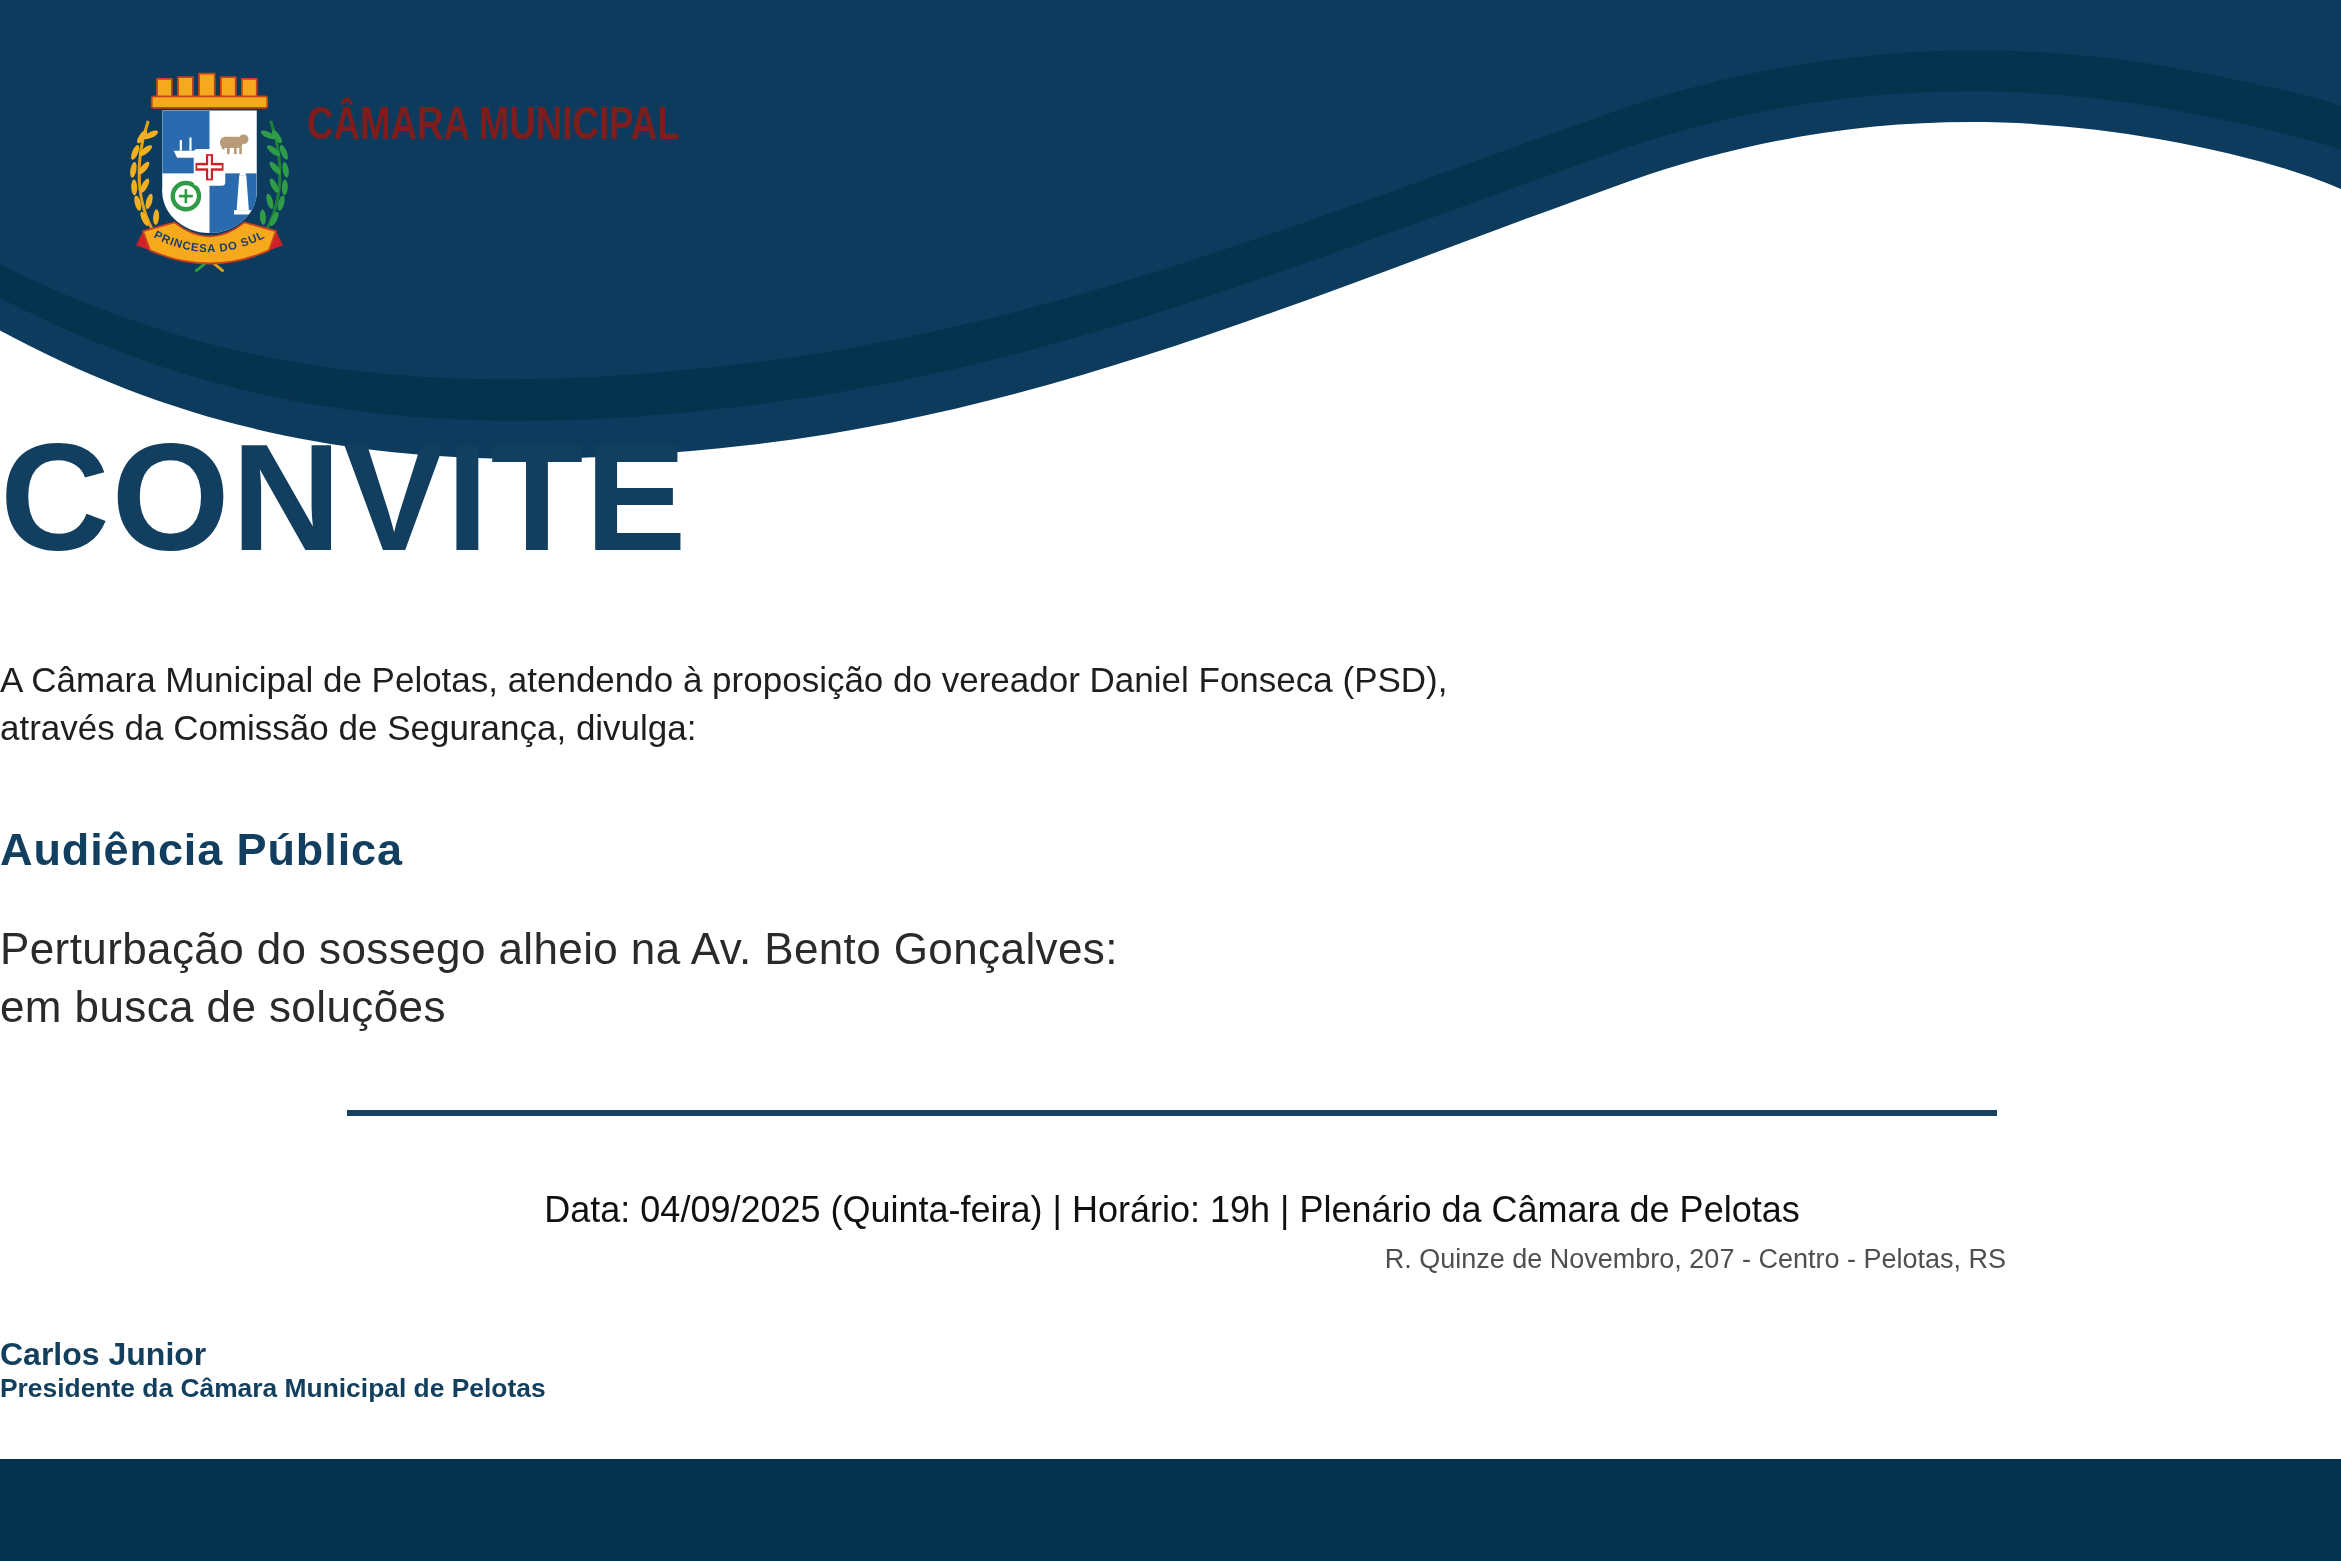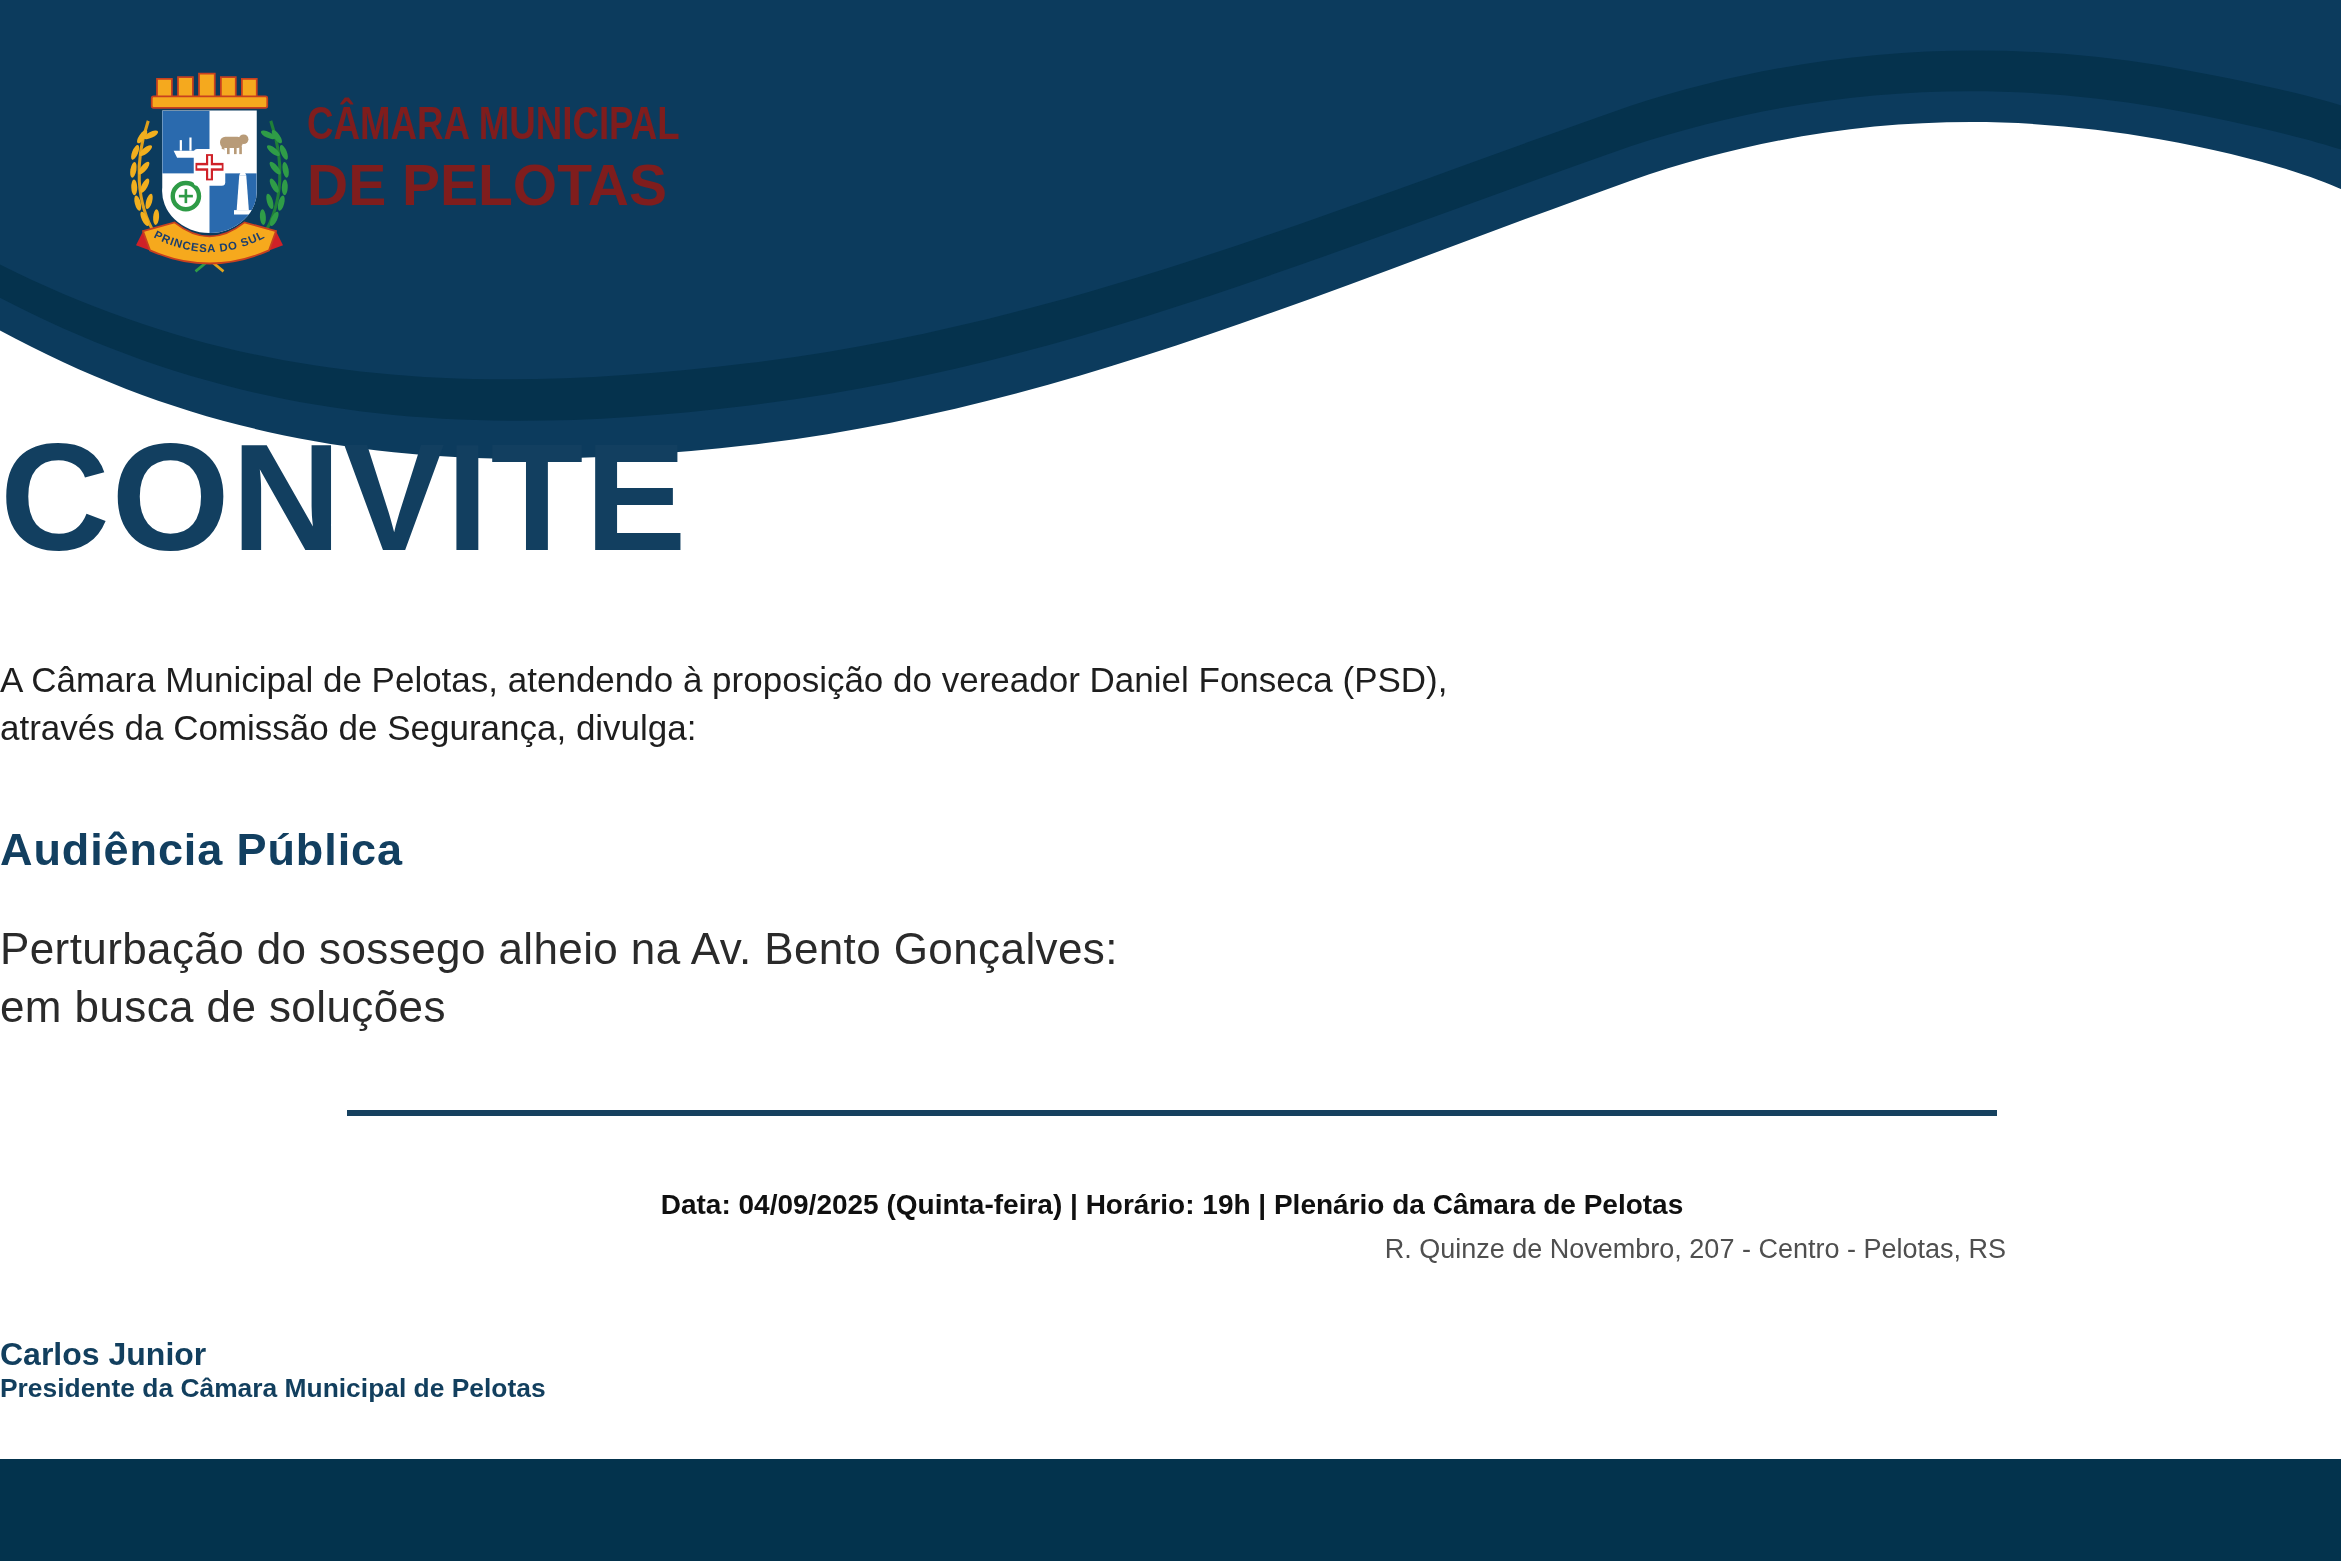--- a/index.html
+++ b/index.html
@@ -29,21 +29,21 @@
     color:#123F60;line-height:1;
   }
   .intro{top:656px;font-size:35px;line-height:48px;color:#1E1E1E;}
   .event-type{top:827px;font-size:45px;font-weight:700;letter-spacing:0.9px;color:#123F60;line-height:1;}
   .theme{top:920px;font-size:44px;line-height:58px;color:#2A2A2A;letter-spacing:0.4px;}
   .divider{
     position:absolute;left:347px;top:1110px;width:1650px;height:6.2px;
     background:#16415F;border:none;margin:0;
   }
   .details-box{position:absolute;left:338px;top:1188px;width:1668px;}
-  .details-line{font-size:28px;font-weight:700;color:#101010;text-align:center;line-height:1.2;}
+  .details-line{font-size:36px;font-weight:400;color:#101010;text-align:center;line-height:1.2;}
   .address-line{font-size:27px;color:#4F4F4F;text-align:right;margin-top:11.5px;line-height:1.2;}
   .sig-name{top:1335px;font-size:32px;font-weight:700;color:#123F5E;line-height:1.2;}
   .sig-role{top:1373px;font-size:26.4px;font-weight:700;color:#123F5E;line-height:1.2;}
   
   .footer-band{position:absolute;left:0;bottom:0;width:100%;height:103px;background:#03334D;}
 </style>
 </head>
 <body>
 
 <svg class="header-wave" viewBox="0 0 2657 640" preserveAspectRatio="none" aria-hidden="true">
@@ -152,21 +152,20 @@
     <path d="M24 200 L60 190 Q100 222 140 190 L176 200 L168 222 Q100 252 32 222 Z" fill="#F6A91D" stroke="#C8401F" stroke-width="2"></path>
     <path id="mottoCurve" d="M38 208 Q100 240 162 208" fill="none"></path>
     <text font-size="13" font-weight="bold" fill="#1B3E6D" letter-spacing="1">
       <textPath href="#mottoCurve" startOffset="50%" text-anchor="middle">PRINCESA DO SUL</textPath>
     </text>
   </g>
 </svg>
 
 <div class="org">
   <div class="l1">CÂMARA MUNICIPAL</div>
-  <div class="l2">DE PELOTAS</div>
 </div>
 
 <div class="center-abs title">CONVITE</div>
 
 <div class="center-abs intro">
   <div>A Câmara Municipal de Pelotas, atendendo à proposição do vereador Daniel Fonseca (PSD),</div>
   <div>através da Comissão de Segurança, divulga:</div>
 </div>
 
 <div class="center-abs event-type">Audiência Pública</div>

